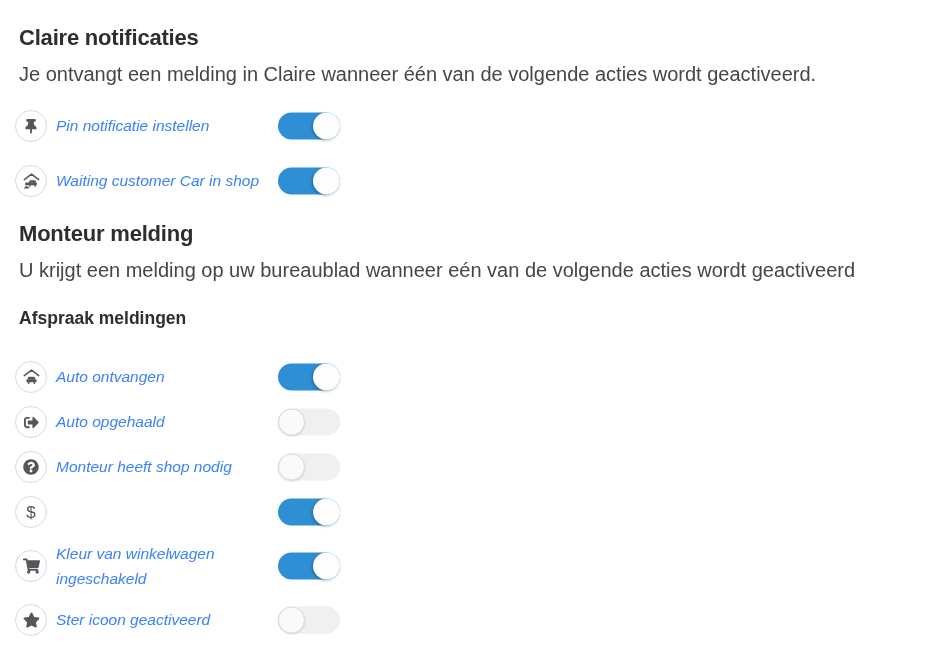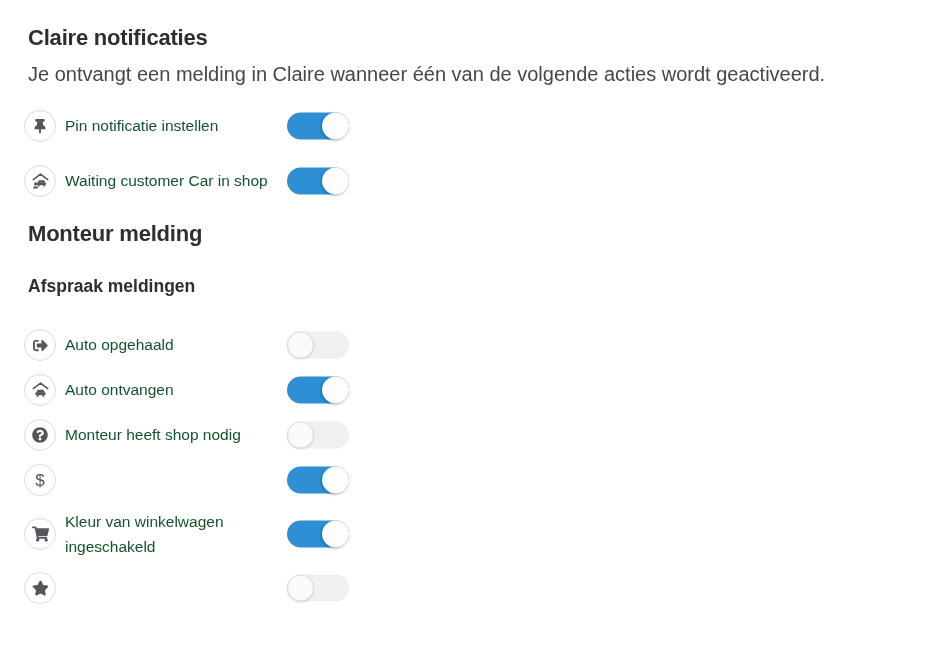--- a/index.html
+++ b/index.html
@@ -8,21 +8,21 @@
     --icon-color:#53575c;
     --heading-color:#2c2e30;
     --body-color:#43474b;
   }
   *{box-sizing:border-box;}
   html,body{margin:0;padding:0;}
   body{
     width:951px;height:646px;overflow:hidden;background:#ffffff;
     font-family:"Liberation Sans", sans-serif;color:var(--body-color);
   }
-  .page{padding:24px 28px 0 24px;}
+  .page{padding:24px 28px 0 15px;}
   .section-title{
     font-size:22px;font-weight:700;color:var(--heading-color);
     margin:0 0 13px 4px;letter-spacing:-0.2px;line-height:28px;
   }
   .section-title.second{margin-top:16px;}
   .section-subtitle{
     font-size:20px;color:var(--body-color);margin:0 0 26px 4px;line-height:19px;
   }
   .group-heading{
     font-size:17.5px;font-weight:700;color:var(--heading-color);
@@ -36,21 +36,21 @@
   .rows-desktop .setting-row{margin-bottom:13px;}
   .setting-row.two-line{min-height:50px;}
   .icon-circle{
     flex:none;width:32px;height:32px;border:1px solid #d9dbdd;border-radius:50%;
     display:flex;align-items:center;justify-content:center;
     color:var(--icon-color);background:#ffffff;
   }
   .icon-circle svg{display:block;}
   .dollar-glyph{font-size:17px;line-height:1;color:var(--icon-color);}
   .row-label{
-    margin-left:9px;font-size:15.5px;color:#14532d;white-space:nowrap;line-height:20px;
+    margin-left:9px;font-size:15.5px;color:#3b82f6;white-space:nowrap;line-height:20px;font-style:italic;
   }
   .row-label.wrap{white-space:normal;line-height:25px;}
   .toggle{
     position:absolute;left:263px;top:50%;transform:translateY(-50%);
     width:62px;height:27px;border-radius:14px;cursor:pointer;
   }
   .toggle.on{background:var(--toggle-on);}
   .toggle.off{background:var(--toggle-off);box-shadow:inset 0 0 2px rgba(0,0,0,0.03);}
   .knob{
     position:absolute;top:0;width:27px;height:27px;border-radius:50%;
@@ -97,51 +97,52 @@
       </span>
       <span class="row-label">Waiting customer Car in shop</span>
       <div class="toggle on">
         <span class="knob"></span>
       </div>
     </div>
 
   </div>
 
   <h1 class="section-title second">Monteur melding</h1>
+  <p class="section-subtitle">U krijgt een melding op uw bureaublad wanneer eén van de volgende acties wordt geactiveerd</p>
 
   <h2 class="group-heading">Afspraak meldingen</h2>
 
   <div class="rows rows-desktop">
-
-    <div class="setting-row">
-      <span class="icon-circle">
-        <svg width="15" height="15" viewBox="0 0 512 512" fill="currentColor" aria-hidden="true">
-          <path d="M497 273L329 441c-15 15-41 4.5-41-17v-96H152c-13.3 0-24-10.7-24-24v-96c0-13.3 10.7-24 24-24h136V88c0-21.4 25.9-32 41-17l168 168c9.3 9.4 9.3 24.6 0 34zM192 436v-40c0-6.6-5.4-12-12-12H96c-17.7 0-32-14.3-32-32V160c0-17.7 14.3-32 32-32h84c6.6 0 12-5.4 12-12V76c0-6.6-5.4-12-12-12H96c-53 0-96 43-96 96v192c0 53 43 96 96 96h84c6.6 0 12-5.4 12-12z"></path>
-        </svg>
-      </span>
-      <span class="row-label">Auto opgehaald</span>
-      <div class="toggle off">
-        <span class="knob"></span>
-      </div>
-    </div>
 
     <div class="setting-row">
       <span class="icon-circle">
         <svg width="19" height="19" viewBox="0 0 20 20" aria-hidden="true">
           <path d="M2.4 8 L10 2.2 L17.6 8" fill="none" stroke="currentColor" stroke-width="1.6" stroke-linecap="round" stroke-linejoin="round"></path>
           <g fill="currentColor">
             <path d="M5.6 12.2 l.8-2.2 c.2-.55.68-.9 1.25-.9 h4.7 c.57 0 1.05.35 1.25.9 l.8 2.2 z"></path>
             <rect x="4.7" y="11.8" width="10.6" height="3.2" rx="1.1"></rect>
             <circle cx="7" cy="15.8" r="1.05"></circle>
             <circle cx="13" cy="15.8" r="1.05"></circle>
           </g>
         </svg>
       </span>
       <span class="row-label">Auto ontvangen</span>
       <div class="toggle on">
+        <span class="knob"></span>
+      </div>
+    </div>
+
+    <div class="setting-row">
+      <span class="icon-circle">
+        <svg width="15" height="15" viewBox="0 0 512 512" fill="currentColor" aria-hidden="true">
+          <path d="M497 273L329 441c-15 15-41 4.5-41-17v-96H152c-13.3 0-24-10.7-24-24v-96c0-13.3 10.7-24 24-24h136V88c0-21.4 25.9-32 41-17l168 168c9.3 9.4 9.3 24.6 0 34zM192 436v-40c0-6.6-5.4-12-12-12H96c-17.7 0-32-14.3-32-32V160c0-17.7 14.3-32 32-32h84c6.6 0 12-5.4 12-12V76c0-6.6-5.4-12-12-12H96c-53 0-96 43-96 96v192c0 53 43 96 96 96h84c6.6 0 12-5.4 12-12z"></path>
+        </svg>
+      </span>
+      <span class="row-label">Auto opgehaald</span>
+      <div class="toggle off">
         <span class="knob"></span>
       </div>
     </div>
 
     <div class="setting-row">
       <span class="icon-circle">
         <svg width="16" height="16" viewBox="0 0 512 512" fill="currentColor" aria-hidden="true">
           <path d="M504 256c0 136.997-111.043 248-248 248S8 392.997 8 256C8 119.083 119.043 8 256 8s248 111.083 248 248zM262.655 90c-54.497 0-89.255 22.957-116.549 63.758-3.536 5.286-2.353 12.415 2.715 16.258l34.699 26.31c5.205 3.947 12.621 3.008 16.665-2.122 17.864-22.658 30.113-35.797 57.303-35.797 20.429 0 45.698 13.148 45.698 32.958 0 14.976-12.363 22.667-32.534 33.976C247.128 238.528 216 254.941 216 296v4c0 6.627 5.373 12 12 12h56c6.627 0 12-5.373 12-12v-1.333c0-28.462 83.186-29.647 83.186-106.667 0-58.002-60.165-102-116.531-102zM256 338c-25.365 0-46 20.635-46 46 0 25.364 20.635 46 46 46s46-20.636 46-46c0-25.365-20.635-46-46-46z"></path>
         </svg>
       </span>
@@ -174,19 +175,20 @@
         <span class="knob"></span>
       </div>
     </div>
 
     <div class="setting-row">
       <span class="icon-circle">
         <svg width="17" height="16" viewBox="0 0 576 512" fill="currentColor" aria-hidden="true">
           <path d="M259.3 17.8L194 150.2 47.9 171.5c-26.2 3.8-36.7 36.1-17.7 54.6l105.7 103-25 145.5c-4.5 26.3 23.2 46 46.4 33.7L288 439.6l130.7 68.7c23.2 12.2 50.9-7.4 46.4-33.7l-25-145.5 105.7-103c19-18.5 8.5-50.8-17.7-54.6L382 150.2 316.7 17.8c-11.7-23.6-45.6-23.9-57.4 0z"></path>
         </svg>
       </span>
+      <span class="row-label">Ster icoon geactiveerd</span>
       <div class="toggle off">
         <span class="knob"></span>
       </div>
     </div>
 
   </div>
 </div>
 
 </body></html>

